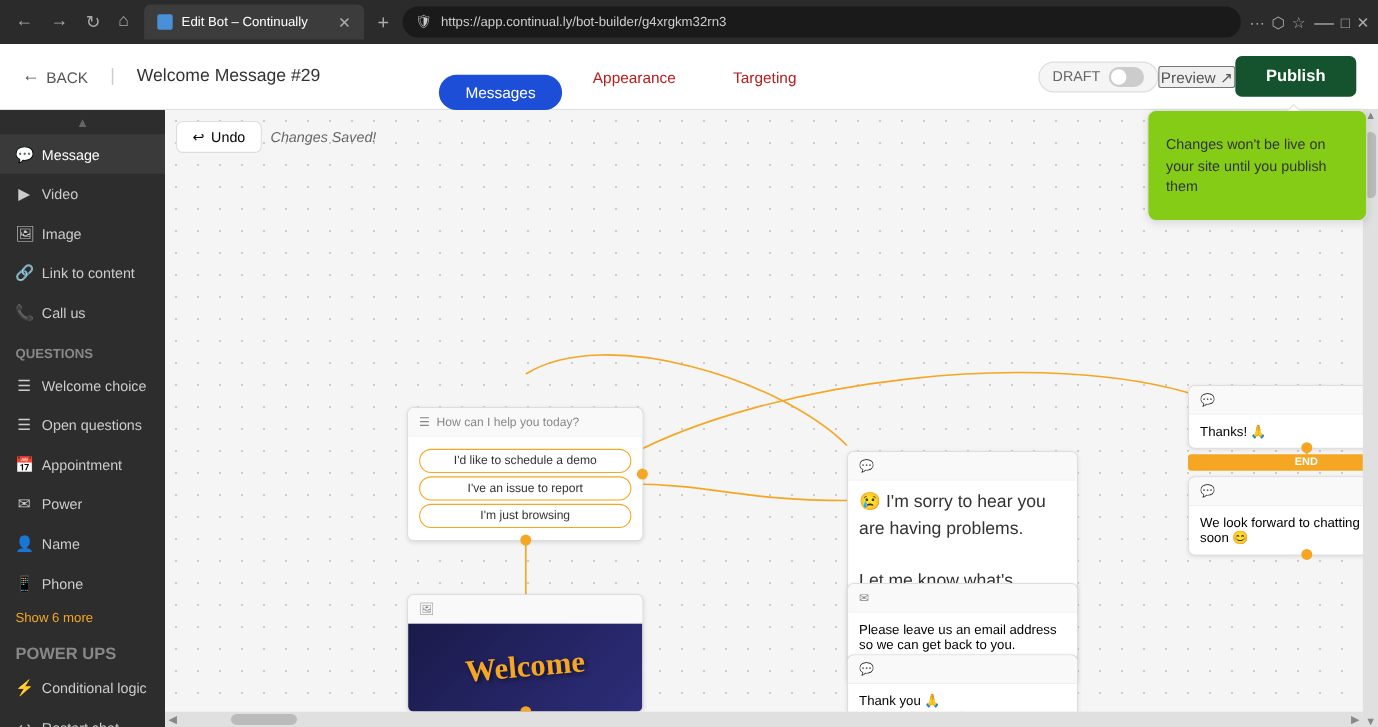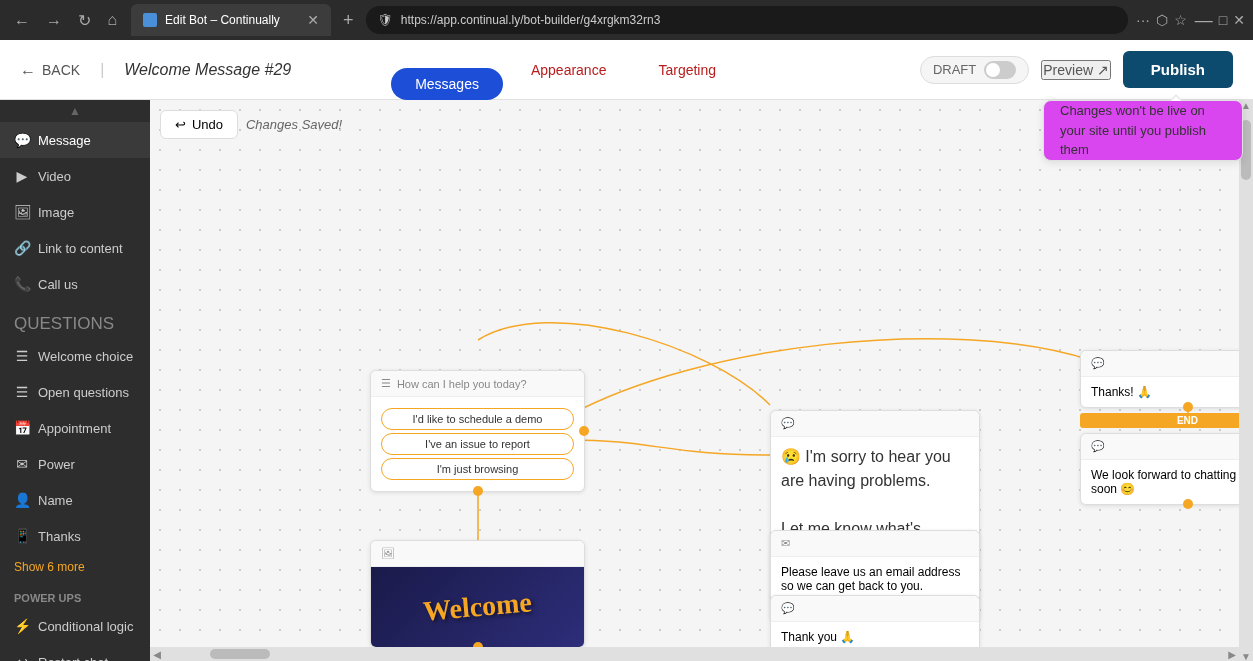--- a/index.html
+++ b/index.html
@@ -16,47 +16,47 @@
     .address-bar { flex: 1; background: #1a1a1a; border-radius: 20px; height: 28px; display: flex; align-items: center; padding: 0 12px; gap: 8px; }
     .address-bar span { color: #ccc; font-size: 12px; }
     .address-shield { color: #4a90d9; font-size: 12px; }
     .browser-actions { display: flex; gap: 6px; align-items: center; color: #aaa; font-size: 14px; }
 
     
     .app-header { background: #fff; height: 60px; display: flex; align-items: center; padding: 0 20px; border-bottom: 1px solid #e0e0e0; gap: 20px; position: relative; z-index: 100; }
     .back-btn { display: flex; align-items: center; gap: 6px; color: #555; font-size: 14px; cursor: pointer; text-decoration: none; }
     .back-arrow { font-size: 16px; }
     .page-divider { color: #ccc; }
-    .page-title { font-size: 16px; color: #333; font-weight: 500; font-style: italic; }
+    .page-title { font-size: 16px; color: #333; font-weight: 500; }
     .header-tabs { display: flex; gap: 4px; margin: 0 auto; }
     .header-tab { padding: 8px 24px; border-radius: 25px; font-size: 14px; cursor: pointer; color: #b91c1c; border: none; background: none; }
     .header-tab.active { background: #1d4ed8; color: #fff; border-radius: 25px; margin-top: 28px; }
-    .header-right { display: flex; align-items: center; gap: 12px; margin-left: auto; }
+    .header-right { display: flex; align-items: center; margin-left: auto; }
     .draft-toggle { display: flex; align-items: center; gap: 8px; background: #f5f5f5; border: 1px solid #ddd; border-radius: 20px; padding: 4px 12px; font-size: 13px; color: #666; }
     .toggle-switch { width: 32px; height: 18px; background: #ccc; border-radius: 9px; position: relative; }
     .toggle-knob { width: 14px; height: 14px; background: white; border-radius: 50%; position: absolute; top: 2px; left: 2px; }
     .preview-btn { display: flex; align-items: center; gap: 4px; color: #555; font-size: 14px; cursor: pointer; }
-    .publish-btn { background: #0c4a6e; color: #fff; border: none; border-radius: 6px; padding: 10px 28px; font-size: 15px; font-weight: 600; cursor: pointer; }
-
-    
-    .publish-tooltip { position: absolute; right: 0; top: 60px; background: #d946ef; border: 1px solid #e0e0e0; border-radius: 8px; padding: 0 16px; width: 200px; font-size: 13px; color: #333; line-height: 1.5; box-shadow: 0 2px 8px rgba(0,0,0,0.1); z-index: 200; }
+    .publish-btn { background: #14532d; color: #fff; border: none; border-radius: 6px; padding: 10px 28px; font-size: 15px; font-weight: 600; cursor: pointer; }
+
+    
+    .publish-tooltip { position: absolute; right: 0; top: 60px; background: #84cc16; border: 1px solid #e0e0e0; border-radius: 8px; padding: 20px 16px; width: 200px; font-size: 13px; color: #333; line-height: 1.5; box-shadow: 0 2px 8px rgba(0,0,0,0.1); z-index: 200; }
     .tooltip-arrow { position: absolute; top: -8px; right: 60px; width: 14px; height: 8px; overflow: hidden; }
     .tooltip-arrow::after { content: ''; position: absolute; background: #fff; border: 1px solid #e0e0e0; width: 10px; height: 10px; transform: rotate(45deg); top: 4px; left: 2px; }
 
     
     .main-layout { display: flex; height: calc(661px - 40px - 60px); }
 
     
     .sidebar { width: 150px; background: #2d2d2d; color: #fff; display: flex; flex-direction: column; overflow-y: auto; position: relative; }
     .sidebar-item { display: flex; align-items: center; gap: 8px; padding: 10px 14px; font-size: 13px; cursor: pointer; color: #ccc; }
     .sidebar-item.active { background: #3a3a3a; color: #fff; }
     .sidebar-icon { font-size: 14px; width: 16px; text-align: center; }
-    .sidebar-section { color: #888; font-size: 17px; padding: 12px 14px 4px; text-transform: uppercase; font-weight: 400; }
+    .sidebar-section { color: #888; font-size: 12px; padding: 12px 14px 4px; text-transform: uppercase; font-weight: 700; }
     .show-more { color: #f5a623; font-size: 12px; padding: 6px 14px; cursor: pointer; }
-    .power-ups { color: #888; font-size: 11px; padding: 12px 14px 4px; text-transform: uppercase; font-weight: 600; }
+    .power-ups { color: #888; font-size: 15px; padding: 12px 14px 4px; text-transform: uppercase; font-weight: 600; }
     .sidebar-scroll-up { text-align: center; padding: 4px; color: #666; font-size: 12px; cursor: pointer; }
 
     
     .canvas-area { flex: 1; background: #f5f5f5; overflow: hidden; position: relative; background-image: radial-gradient(circle, #ccc 1px, transparent 1px); background-size: 20px 20px; }
 
     
     .canvas-toolbar { position: absolute; top: 10px; left: 10px; display: flex; align-items: center; gap: 8px; z-index: 10; }
     .undo-btn { background: #fff; border: 1px solid #ddd; border-radius: 6px; padding: 6px 14px; font-size: 13px; cursor: pointer; display: flex; align-items: center; gap: 6px; }
     .changes-saved { color: #666; font-size: 13px; font-style: italic; }
 
@@ -201,21 +201,21 @@
     <div class="sidebar-item">
       <span class="sidebar-icon">✉</span>
       <span>Power</span>
     </div>
     <div class="sidebar-item">
       <span class="sidebar-icon">👤</span>
       <span>Name</span>
     </div>
     <div class="sidebar-item">
       <span class="sidebar-icon">📱</span>
-      <span>Thanks</span>
+      <span>Phone</span>
     </div>
 
     <div class="show-more">Show 6 more</div>
 
     <div class="power-ups">Power Ups</div>
     <div class="sidebar-item">
       <span class="sidebar-icon">⚡</span>
       <span>Conditional logic</span>
     </div>
     <div class="sidebar-item">

